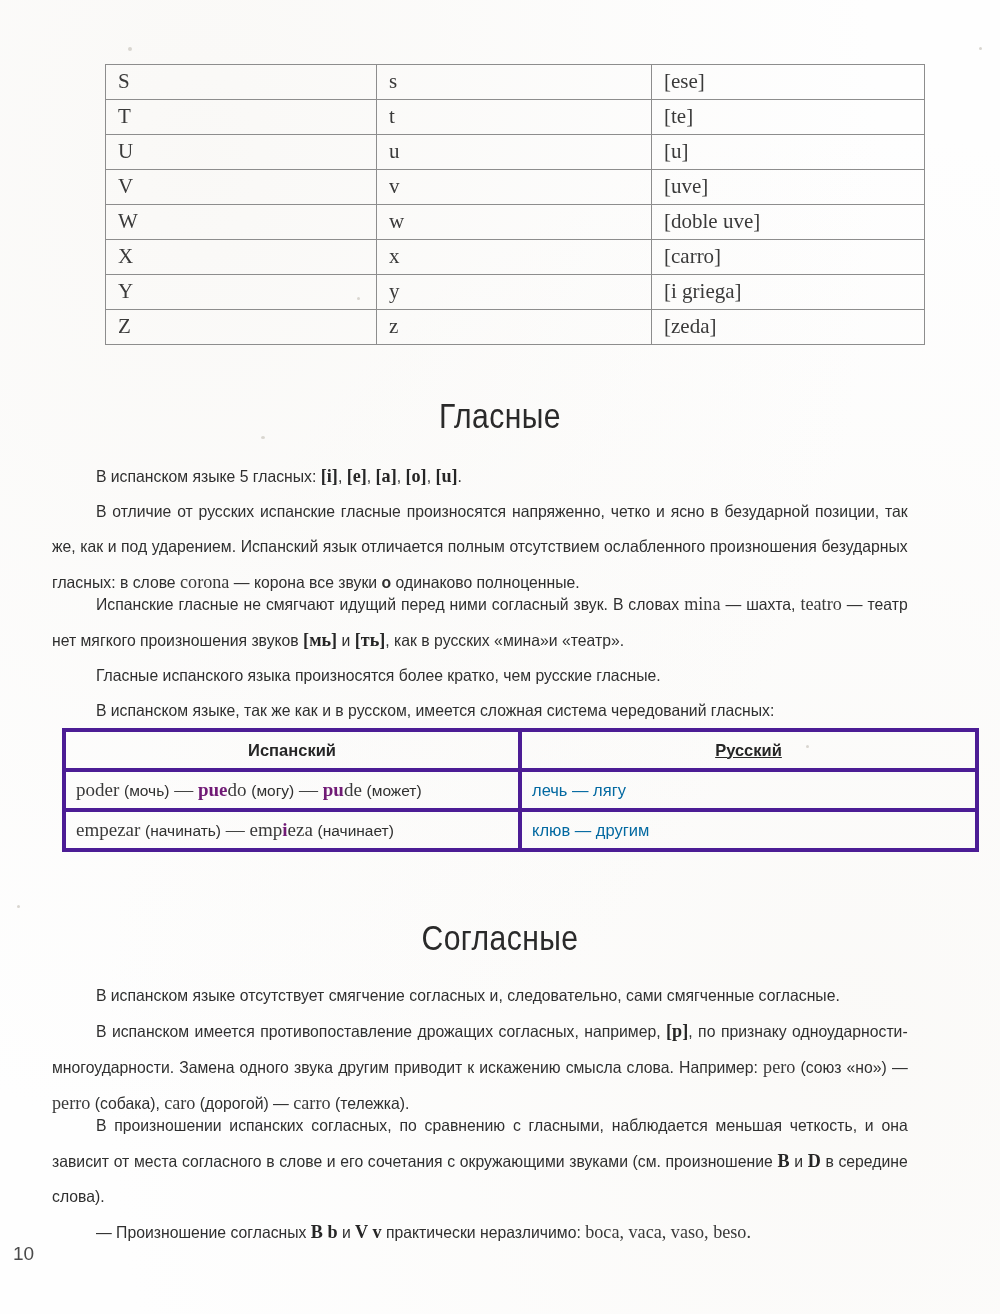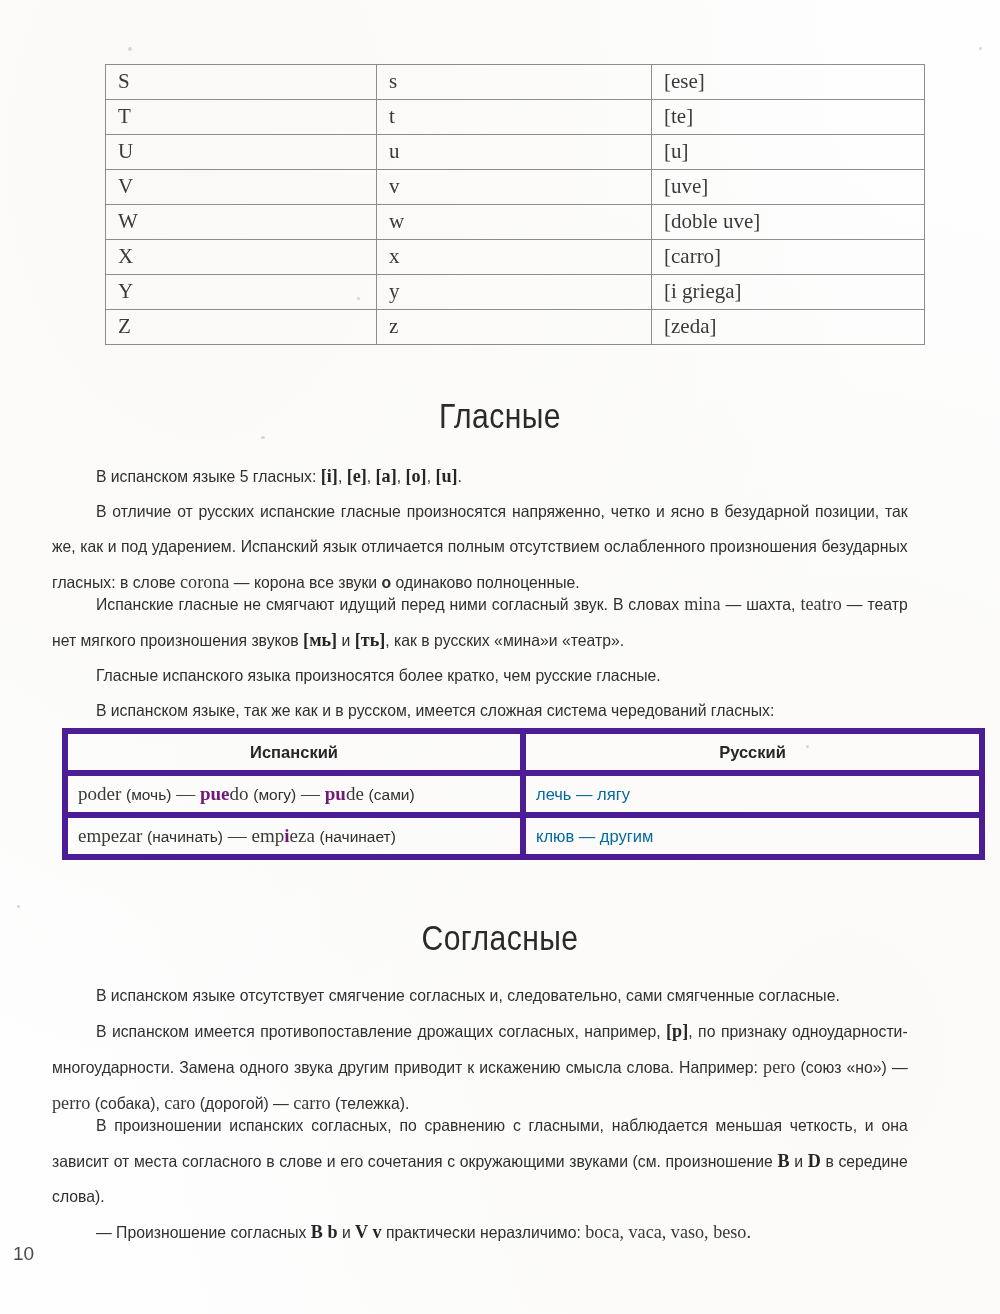--- a/index.html
+++ b/index.html
@@ -108,21 +108,21 @@
   
   .alt-table {
     position: absolute;
     left: 62px;
     top: 728px;
     width: 865px;
     border-collapse: collapse;
     table-layout: fixed;
   }
   .alt-table th, .alt-table td {
-    border: 6px solid #4c1d95;
+    border: 4px solid #4c1d95;
     height: 36px;
     vertical-align: middle;
     padding: 0 10px;
   }
   .alt-table th {
     font-family: "Liberation Sans", sans-serif;
     font-size: 16.5px;
     font-weight: bold;
     color: #262626;
     text-align: center;
@@ -131,21 +131,21 @@
     font-family: "Liberation Serif", serif;
     font-size: 19px;
     color: #3a3a3a;
   }
   .alt-table td.col-ru {
     font-family: "Liberation Sans", sans-serif;
     font-size: 16.5px;
     color: #0369a1;
   }
   .alt-table .w-es { width: 432px; }
-  .alt-table .w-ru { width: 433px; }
+  .alt-table .w-ru { width: 433px; text-decoration: underline; }
   .alt-table td.col-es .ru-gloss {
     font-family: Liberation Sans, sans-serif;
     font-size: 15.5px;
     color: #2f2f2f;
   }
   .alt-table td.col-es b { font-weight: bold; color: #701a75; }
 
   
   #page-number {
     position: absolute;
@@ -239,21 +239,21 @@
 
   <table class="alt-table">
     <thead>
       <tr>
         <th class="w-es">Испанский</th>
         <th class="w-ru">Русский</th>
       </tr>
     </thead>
     <tbody>
       <tr>
-        <td class="col-es">poder <span class="ru-gloss">(мочь)</span> — <b>pue</b>do <span class="ru-gloss">(могу)</span> — <b>pu</b>de <span class="ru-gloss">(сами)</span></td>
+        <td class="col-es">poder <span class="ru-gloss">(мочь)</span> — <b>pue</b>do <span class="ru-gloss">(могу)</span> — <b>pu</b>de <span class="ru-gloss">(может)</span></td>
         <td class="col-ru">лечь — лягу</td>
       </tr>
       <tr>
         <td class="col-es">empezar <span class="ru-gloss">(начинать)</span> — emp<b>i</b>eza <span class="ru-gloss">(начинает)</span></td>
         <td class="col-ru">клюв — другим</td>
       </tr>
     </tbody>
   </table>
 
   <div class="section-heading" id="heading-consonants">Согласные</div>

